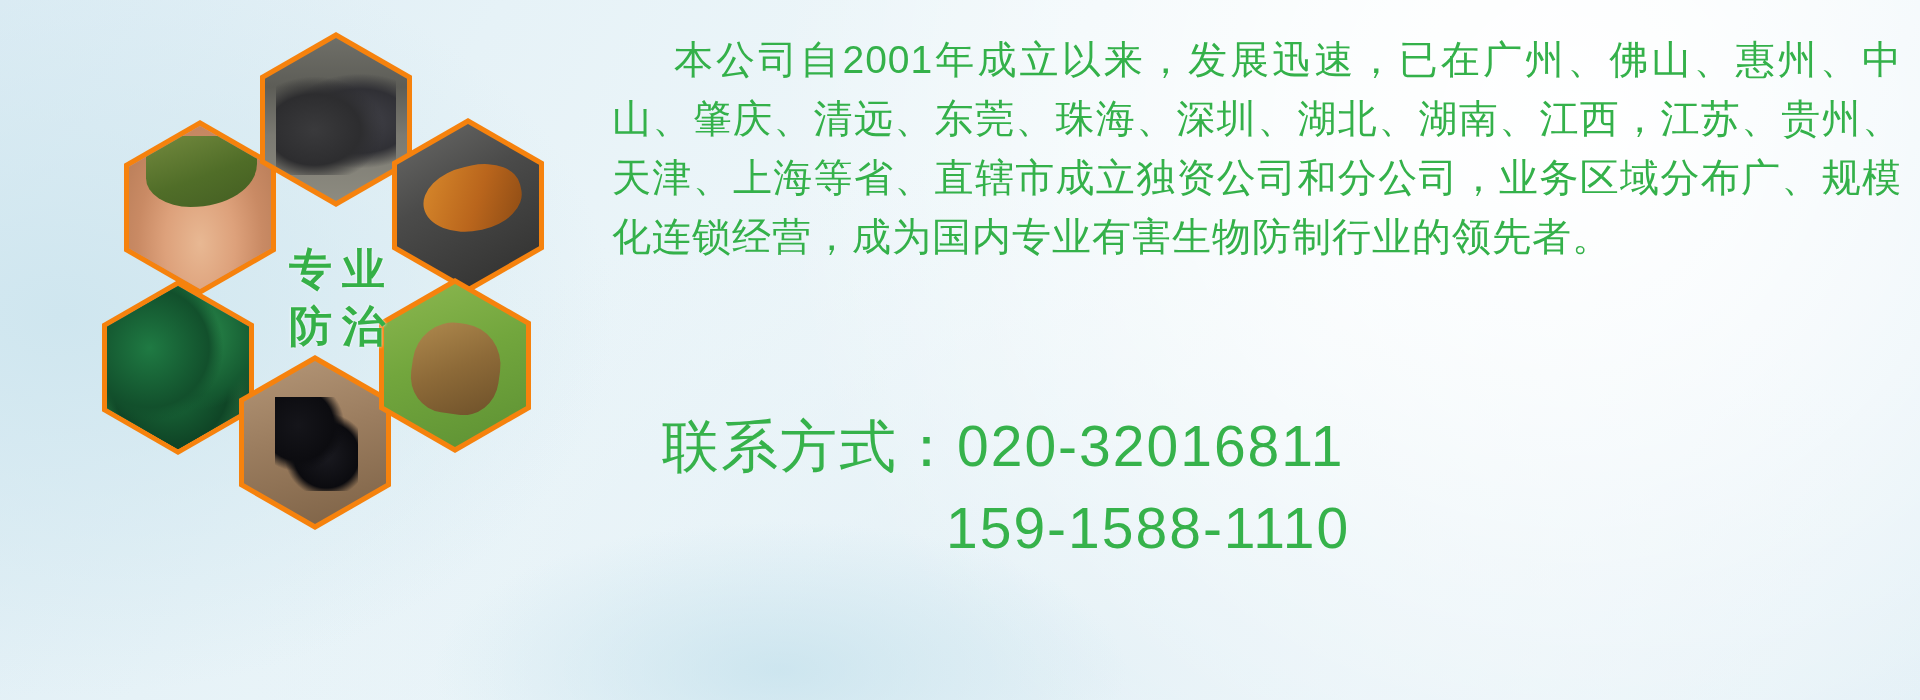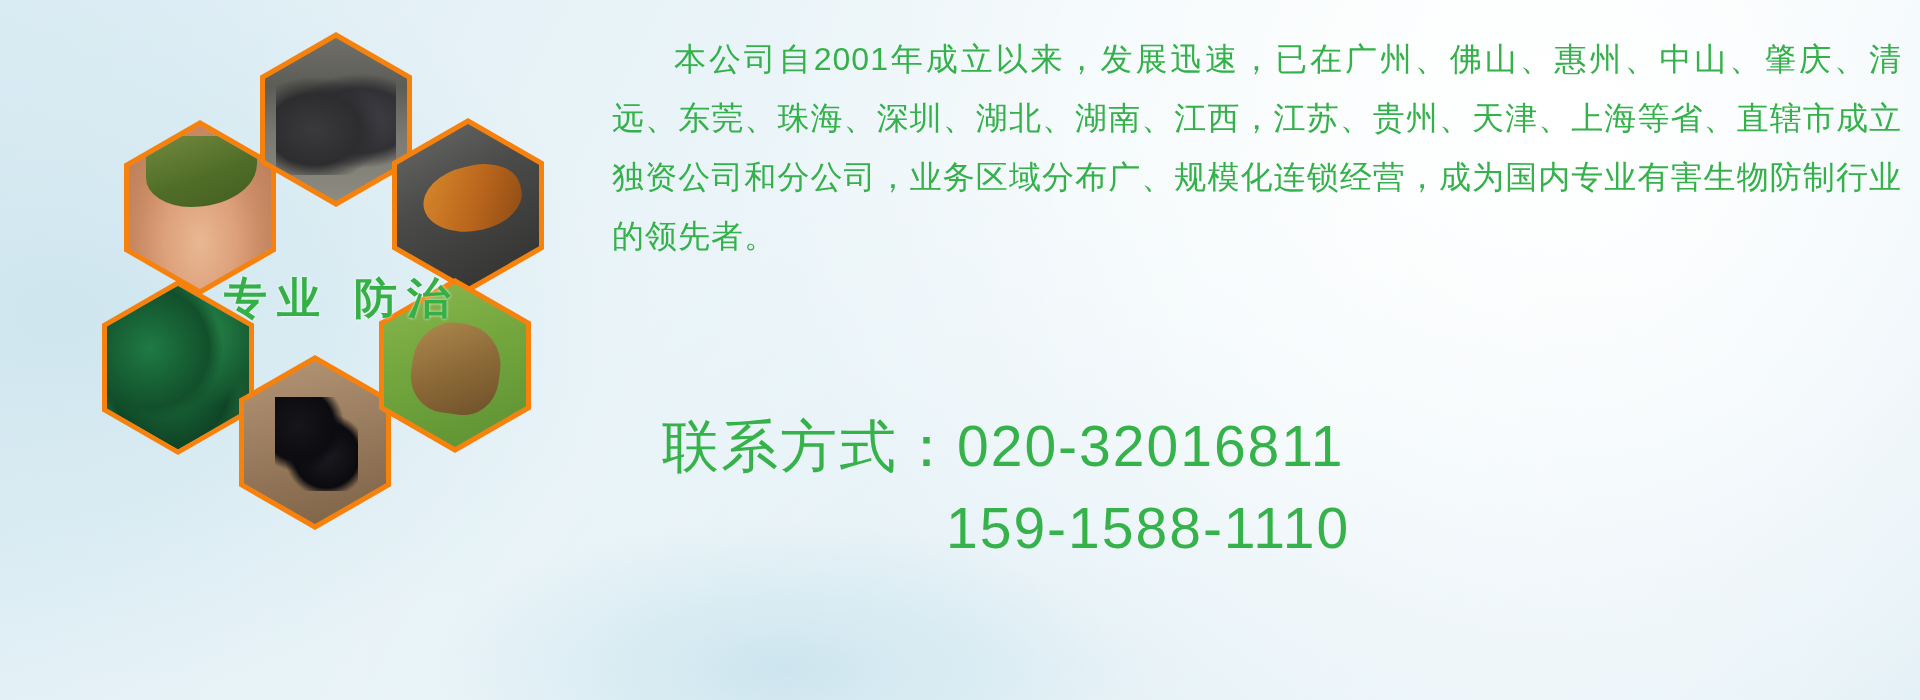--- a/index.html
+++ b/index.html
@@ -45,21 +45,21 @@
   #hex-mosquito{left:32px;top:110px;}
   #hex-rats{left:168px;top:22px;}
   #hex-roach{left:300px;top:108px;}
   #hex-flies{left:10px;top:270px;}
   #hex-ant{left:147px;top:345px;}
   #hex-stinkbug{left:287px;top:268px;}
 
   
   #hex-label{
     position:absolute;left:160px;top:190px;width:170px;height:196px;
-    display:flex;align-items:center;justify-content:center;
+    display:flex;flex-direction:column;align-items:center;justify-content:center;
     gap:14px;
   }
   .hex-label-line{
     color:#35b047;font-size:43px;font-weight:bold;letter-spacing:10px;
     text-indent:10px;line-height:1;
     text-shadow:0 0 3px rgba(255,255,255,.9);
     white-space:nowrap;
   }
 
   
@@ -122,21 +122,21 @@
     background:linear-gradient(150deg,#b08a4e 0%,#8d6a38 50%,#6d5029 100%);
     transform:rotate(8deg);
   }
 
   
   #copy{
     position:absolute;left:612px;top:30px;width:1290px;
   }
   #intro-paragraph{
     color:#34b14a;
-    font-size:32px;
+    font-size:39px;
     line-height:59px;
     letter-spacing:1px;
     text-indent:62px;
     font-weight:500;
     text-align:justify;
     text-justify:inter-ideograph;
     margin:0;
   }
   #contact-block{
     position:absolute;left:622px;top:405px;width:1250px;

